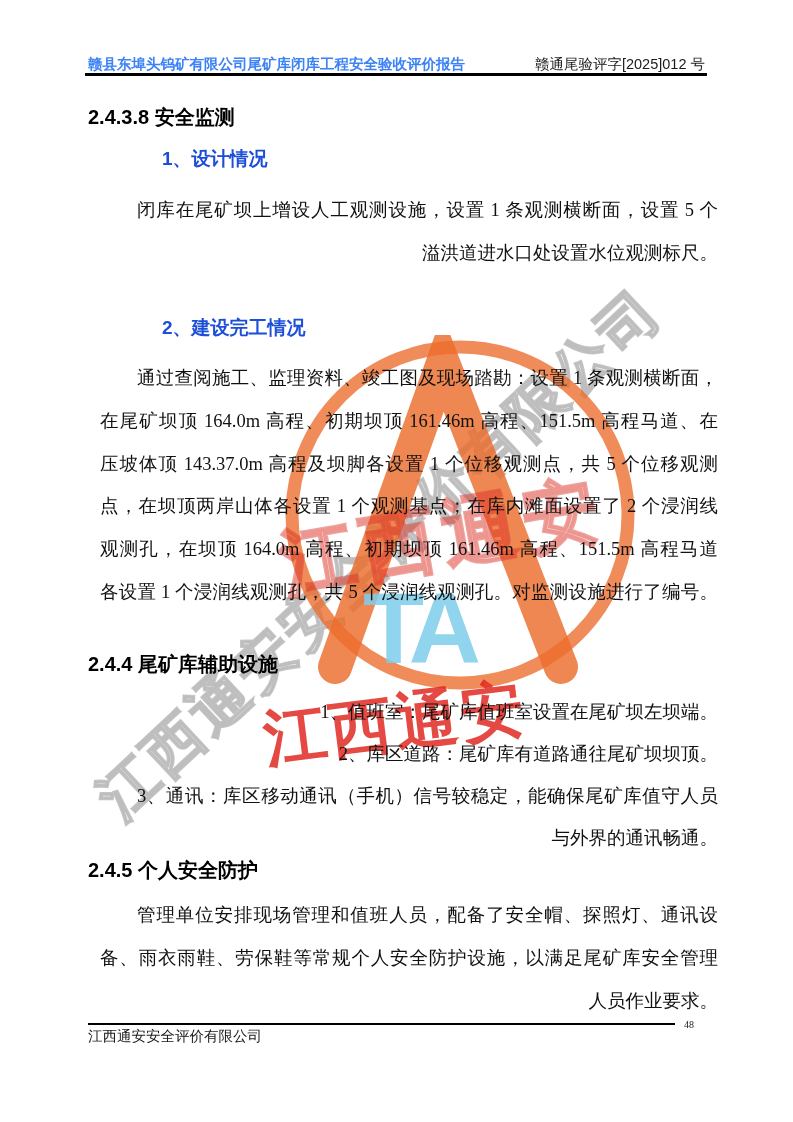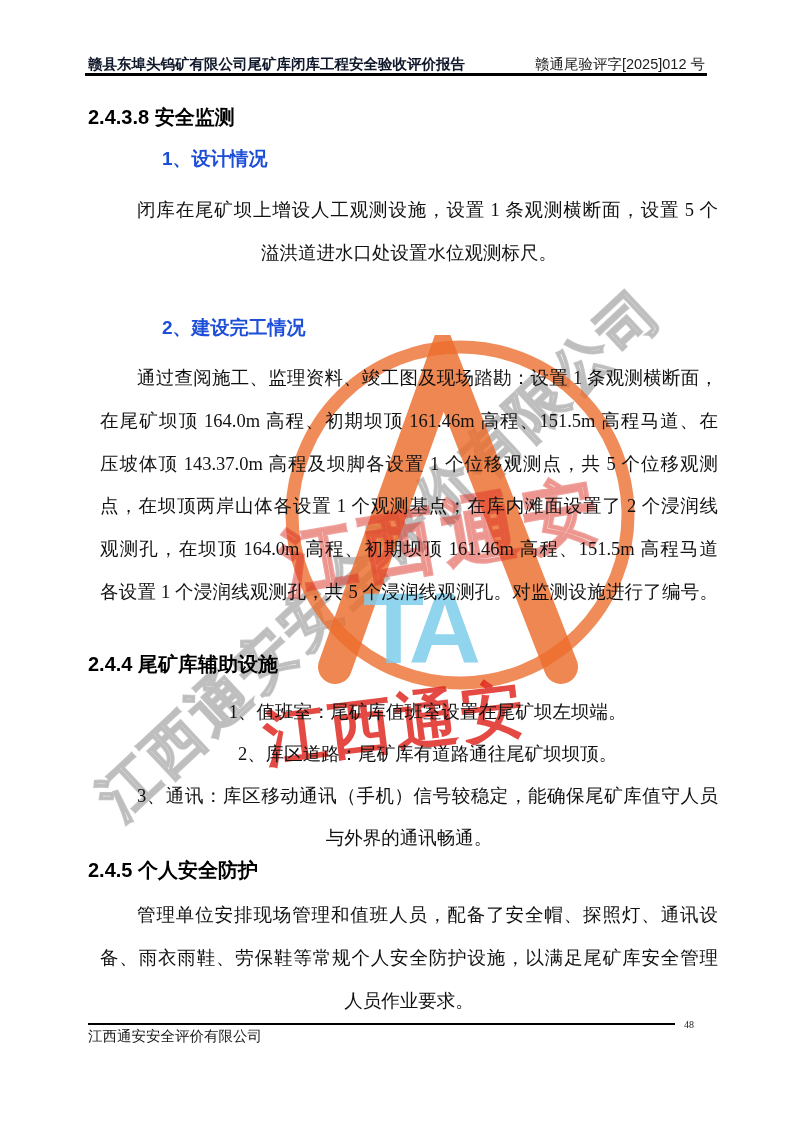--- a/index.html
+++ b/index.html
@@ -51,21 +51,21 @@
     text-shadow:2px 2px 0 rgba(255,255,255,0.35);
     transform:rotate(-7deg);
     transform-origin:left bottom;
     white-space:nowrap;line-height:1;
   }
   
   .ct{position:absolute;z-index:1;}
   .hdr-left{
     left:88px;top:55px;
     font-family:"Liberation Sans","DejaVu Sans",sans-serif;
-    font-weight:bold;font-size:14.5px;color:#0f172a;
+    font-weight:bold;font-size:14.5px;color:#3b82f6;
   }
   .hdr-right{
     right:88px;top:55px;
     font-family:"Liberation Sans","DejaVu Sans",sans-serif;
     font-weight:normal;font-size:14.5px;color:#1a1a1a;
   }
   .hdr-rule{left:85px;top:73px;width:622px;height:3px;background:#000;}
   .h-sec{
     left:88px;
     font-family:"Liberation Sans","DejaVu Sans",sans-serif;
@@ -78,21 +78,21 @@
     font-weight:bold;font-size:19px;color:#1d4ed8;
     white-space:nowrap;
     margin-left:24px;
   }
   .para{left:88px;width:618px;font-size:18.5px;color:#111;margin-left:12px;}
   .para .ln{display:block;}
   .lh43  .ln{line-height:43px;}
   .lh428 .ln{line-height:42.8px;}
   .lh42  .ln{line-height:42px;}
   .jl{text-align:justify;text-align-last:justify;}
-  .ll{text-align:center;}
+  .ll{text-align:right;}
   .ind{text-indent:2em;}
   .ftr-rule{left:88px;top:1023px;width:587px;height:2px;background:#000;}
   .ftr-company{
     left:88px;top:1027px;
     font-family:"Liberation Sans","DejaVu Sans",sans-serif;
     font-size:14.5px;color:#1a1a1a;
   }
   .ftr-page{
     left:684px;top:1019px;
     font-size:10px;color:#1a1a1a;

